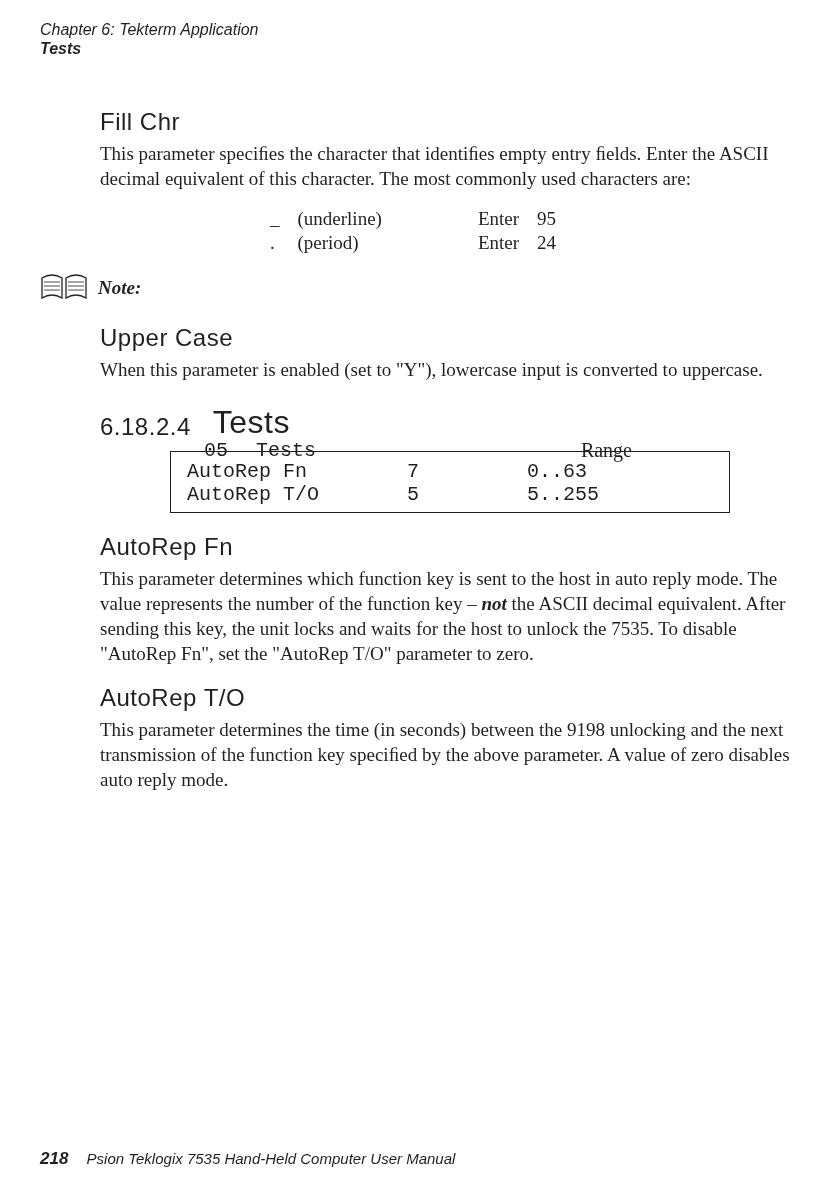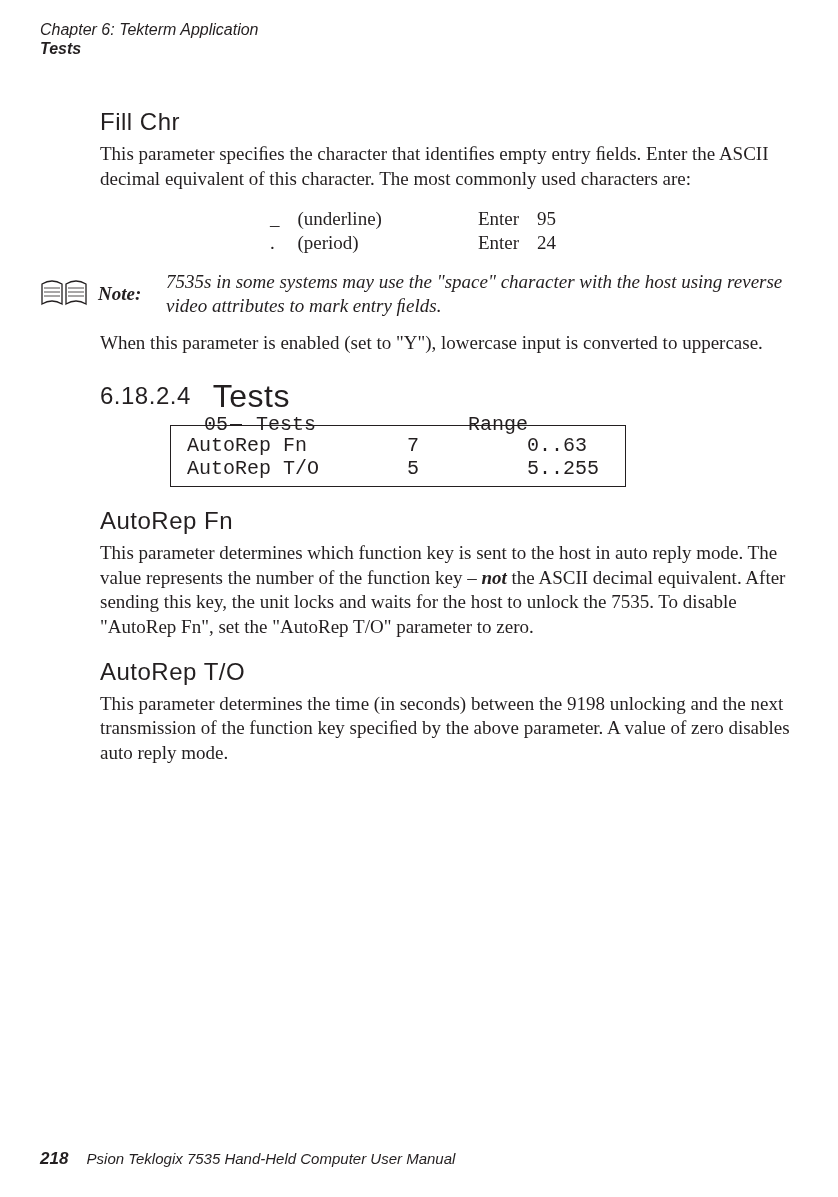--- a/index.html
+++ b/index.html
@@ -68,42 +68,42 @@
     min-width: 50px;
   }
   .note-text {
     font-style: italic;
     font-size: 19px;
     line-height: 1.3;
     flex: 1;
   }
   .section-num-row {
     display: flex;
-    align-items: center;
+    align-items: flex-end;
     margin-top: 22px;
     margin-bottom: 10px;
   }
   .section-num {
     font-family: "Arial Narrow", Arial, sans-serif;
     font-stretch: condensed;
     font-size: 24px;
     margin-right: 22px;
     letter-spacing: 0.5px;
   }
   .section-title {
     font-family: "Arial Narrow", Arial, sans-serif;
     font-stretch: condensed;
     font-size: 32px;
     letter-spacing: 0.5px;
   }
   
   .tests-box-wrap {
     margin: 8px 0 20px 70px;
     position: relative;
-    width: 456px;
+    width: 560px;
   }
   .tests-box {
     border: 1.5px solid #231f20;
     font-family: "Courier New", Courier, monospace;
     font-size: 20px;
     padding: 8px 16px 6px 16px;
     position: relative;
   }
   .legend-left {
     position: absolute;
@@ -120,21 +120,21 @@
     border-top: 1.5px solid #231f20;
     vertical-align: middle;
     margin: 0 2px;
   }
   .legend-right {
     position: absolute;
     top: -12px;
     right: 90px;
     background: #ffffff;
     padding: 0 8px;
-    font-family: Liberation Mono, monospace;
+    font-family: Liberation Serif, serif;
     font-size: 20px;
   }
   .tests-row {
     display: flex;
   }
   .tests-row .c1 { width: 220px; }
   .tests-row .c2 { width: 120px; }
   .tests-row .c3 { width: auto; }
   .footer {
     position: absolute;
@@ -192,23 +192,23 @@
           <path d="M26 6 Q36 0 46 6 L46 26 Q36 20 26 26 Z" fill="#ffffff" stroke="#231f20" stroke-width="1.3"></path>
           <line x1="4" y1="10" x2="20" y2="10" stroke="#231f20" stroke-width="0.8"></line>
           <line x1="4" y1="14" x2="20" y2="14" stroke="#231f20" stroke-width="0.8"></line>
           <line x1="4" y1="18" x2="20" y2="18" stroke="#231f20" stroke-width="0.8"></line>
           <line x1="28" y1="10" x2="44" y2="10" stroke="#231f20" stroke-width="0.8"></line>
           <line x1="28" y1="14" x2="44" y2="14" stroke="#231f20" stroke-width="0.8"></line>
           <line x1="28" y1="18" x2="44" y2="18" stroke="#231f20" stroke-width="0.8"></line>
         </svg>
       </span>
       <span class="note-label">Note:</span>
-      <span class="note-text">7535s in some systems may use the "space" character with the host using reverse video attributes to mark entry ﬁelds.</span>
     </div>
 
+    <div class="h-sub">Upper Case</div>
     <p class="body-text">When this parameter is enabled (set to "Y"), lowercase input is converted to uppercase.</p>
 
     <div class="section-num-row">
       <span class="section-num">6.18.2.4</span>
       <span class="section-title">Tests</span>
     </div>
 
     <div class="tests-box-wrap">
       <div class="legend-left">
         <span>05</span><span class="dash"></span><span> Tests</span>

